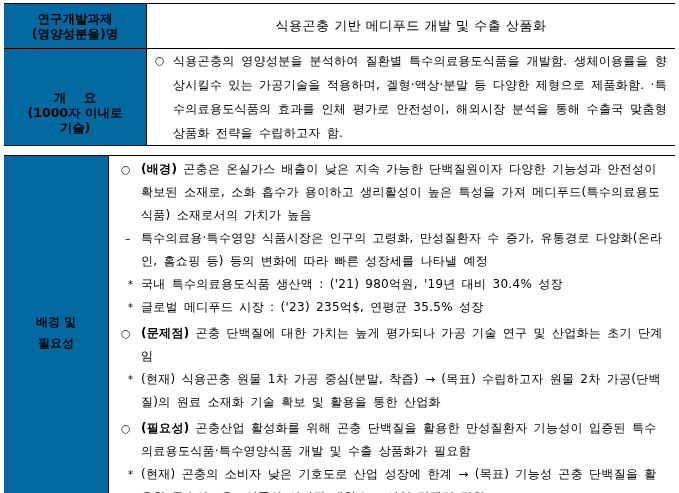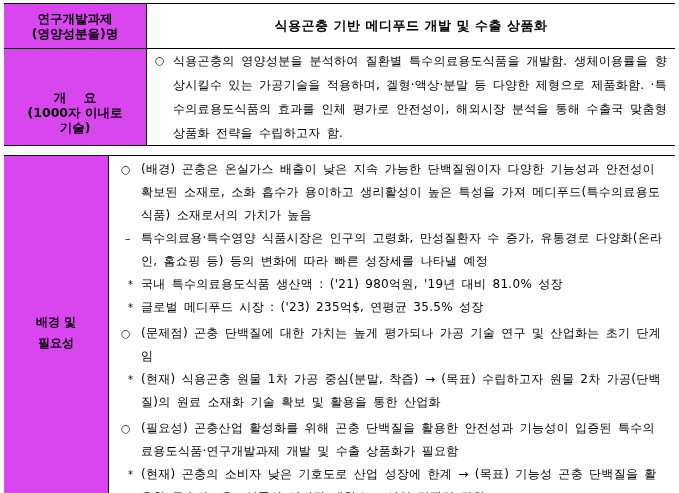--- a/index.html
+++ b/index.html
@@ -5,40 +5,40 @@
   html, body { margin: 0; padding: 0; background: #ffffff; }
   body { width: 679px; height: 493px; position: relative; overflow: hidden;
          font-family: "DejaVu Sans", "Liberation Sans", sans-serif; color: #000; }
   table { border-collapse: collapse; position: absolute; left: 4px; width: 671px; }
   td { border: 1px solid #000; padding: 0; vertical-align: middle; }
   .t1 { top: 3px; }
   .t1 td { border-left: none; border-right: none; }
   .t1 td.lbl { border-right: 1px solid #000; }
   .t1 .r1 td { height: 44px; }
   .t1 .r2 td { height: 96px; }
-  .lbl { background: #d946ef; text-align: center; font-weight: bold; font-size: 12.5px; line-height: 15px; }
+  .lbl { background: #0369a1; text-align: center; font-weight: bold; font-size: 12.5px; line-height: 15px; }
   .t1 .lbl { width: 142px; }
-  .title { text-align: center; font-weight: bold; font-size: 13px; letter-spacing: 0.5px; }
+  .title { text-align: center; font-weight: normal; font-size: 13px; letter-spacing: 0.5px; }
   .overview { font-size: 12px; line-height: 24px; padding: 0 8px 0 8px; vertical-align: top; }
   .overview .para { position: relative; padding-left: 18px; text-align: justify; word-spacing: 2px; letter-spacing: 0.3px; }
   .mark { position: absolute; left: 0; top: 0; font-size: 11px; }
 
   .t2 { top: 155px; }
   .t2 td { border-left: none; border-right: none; }
   .t2 td.lbl { width: 104px; border-right: 1px solid #000; font-size: 12px; line-height: 21px; }
   .t2 td.body { height: 332px; padding: 2px 10px 0 12px; vertical-align: top; font-size: 12px; line-height: 23px; }
   .item { position: relative; letter-spacing: 0.3px; word-spacing: 2px; }
   .item.circle { padding-left: 20px; margin-top: 0; }
   .item.circle .mark { left: 0; }
   .item.dash { padding-left: 20px; }
   .item.dash .mark { left: 4px; }
   .item.star { padding-left: 20px; }
   .item.star .mark { left: 7px; font-size: 10px; }
   .item.sp { margin-top: 3px; }
-  .head { font-weight: normal; margin-top: 14px; }
+  .head { font-weight: bold; margin-top: 14px; }
 </style>
 </head>
 <body>
 
 <table class="t1">
   <tbody>
       <tr class="r1">
     <td class="lbl">
       <div>연구개발과제</div>
       <div>(영양성분을)명</div>
@@ -69,33 +69,33 @@
       <div>필요성</div>
     </td>
     <td class="body">
       <div class="item circle">
         <span class="mark">○</span><span class="head">(배경)</span><span> 곤충은 온실가스 배출이 낮은 지속 가능한 단백질원이자 다양한 기능성과 안전성이 확보된 소재로, 소화 흡수가 용이하고 생리활성이 높은 특성을 가져 메디푸드(특수의료용도식품) 소재로서의 가치가 높음</span>
       </div>
       <div class="item dash">
         <span class="mark">–</span><span>특수의료용·특수영양 식품시장은 인구의 고령화, 만성질환자 수 증가, 유통경로 다양화(온라인, 홈쇼핑 등) 등의 변화에 따라 빠른 성장세를 나타낼 예정</span>
       </div>
       <div class="item star">
-        <span class="mark">*</span><span>국내 특수의료용도식품 생산액 : ('21) 980억원, '19년 대비 81.0% 성장</span>
+        <span class="mark">*</span><span>국내 특수의료용도식품 생산액 : ('21) 980억원, '19년 대비 30.4% 성장</span>
       </div>
       <div class="item star">
         <span class="mark">*</span><span>글로벌 메디푸드 시장 : ('23) 235억$, 연평균 35.5% 성장</span>
       </div>
       <div class="item circle sp">
         <span class="mark">○</span><span class="head">(문제점)</span><span> 곤충 단백질에 대한 가치는 높게 평가되나 가공 기술 연구 및 산업화는 초기 단계임</span>
       </div>
       <div class="item star">
         <span class="mark">*</span><span>(현재) 식용곤충 원물 1차 가공 중심(분말, 착즙) → (목표) 수립하고자 원물 2차 가공(단백질)의 원료 소재화 기술 확보 및 활용을 통한 산업화</span>
       </div>
       <div class="item circle sp">
-        <span class="mark">○</span><span class="head">(필요성)</span><span> 곤충산업 활성화를 위해 곤충 단백질을 활용한 안전성과 기능성이 입증된 특수의료용도식품·연구개발과제 개발 및 수출 상품화가 필요함</span>
+        <span class="mark">○</span><span class="head">(필요성)</span><span> 곤충산업 활성화를 위해 곤충 단백질을 활용한 만성질환자 기능성이 입증된 특수의료용도식품·특수영양식품 개발 및 수출 상품화가 필요함</span>
       </div>
       <div class="item star">
         <span class="mark">*</span><span>(현재) 곤충의 소비자 낮은 기호도로 산업 성장에 한계 → (목표) 기능성 곤충 단백질을 활용한 특수의료용도식품의 신시장 개척으로 산업 경쟁력 강화</span>
       </div>
     </td>
   </tr>
 </tbody>
   </table>
 
 </body></html>

